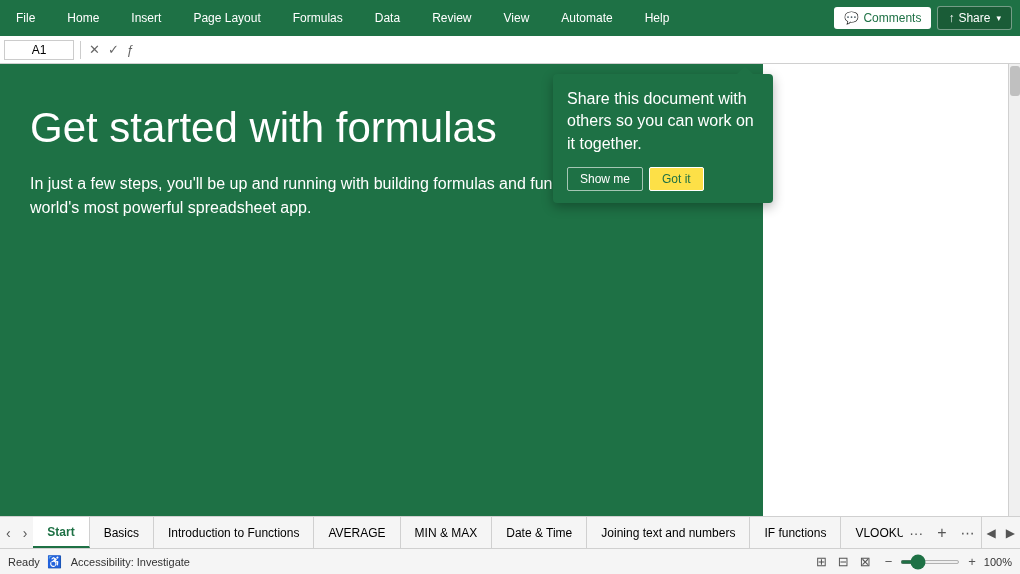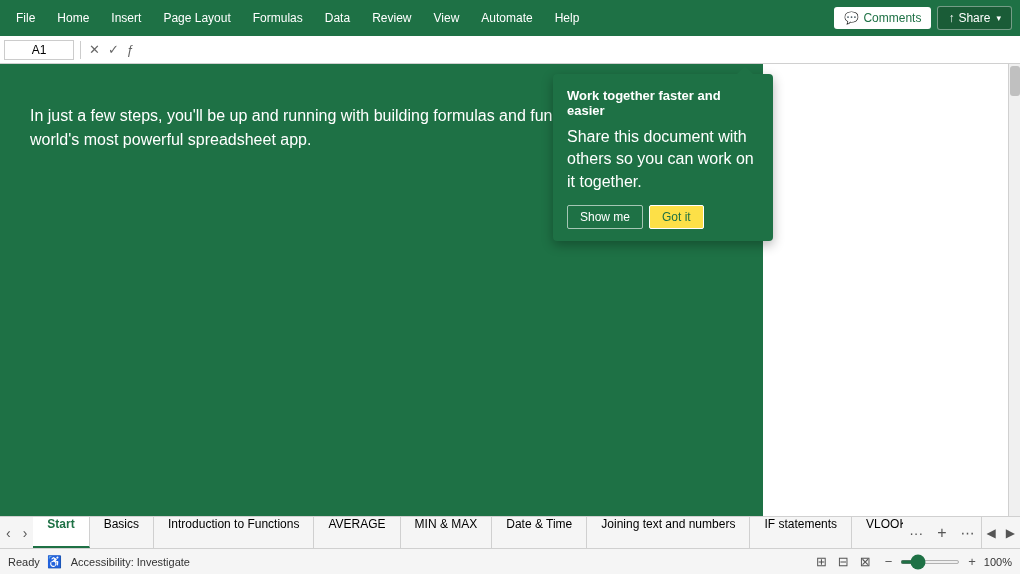--- a/index.html
+++ b/index.html
@@ -4,21 +4,21 @@
   <style>
     * { box-sizing: border-box; margin: 0; padding: 0; }
     body { font-family: 'Segoe UI', Arial, sans-serif; font-size: 12px; background: #fff; width: 1020px; height: 574px; overflow: hidden; }
 
     
     .menu-bar {
       display: flex; align-items: center;
       background: #1e7145;
       padding: 0 8px;
       height: 36px;
-      gap: 6px;
+      gap: 16px;
     }
     .menu-item {
       color: #fff;
       padding: 4px 8px;
       cursor: pointer;
       font-size: 12px;
       border-radius: 2px;
     }
     .menu-spacer { flex: 1; }
     .header-buttons {
@@ -221,21 +221,21 @@
     .sheet-tabs {
       display: flex;
       align-items: stretch;
       flex: 1;
       overflow: hidden;
       height: 100%;
     }
     .tab {
       padding: 0 14px;
       border-right: 1px solid #d0d0d0;
-      display: flex; align-items: flex-start;
+      display: flex; align-items: center;
       font-size: 12px;
       cursor: pointer;
       white-space: nowrap;
       height: 100%;
     }
     .tab.active {
       background: #fff;
       border-bottom: 2px solid #1e7145;
       font-weight: 600;
       color: #1e7145;
@@ -345,27 +345,27 @@
     <span class="formula-bar-icon">✕</span>
     <span class="formula-bar-icon">✓</span>
     <span class="formula-bar-icon">ƒ</span>
   </div>
   <input class="formula-input" value="" style="">
 </div>
 
 <div class="spreadsheet-area">
 
   <div class="green-banner">
+    <div class="banner-title">Get started with formulas</div>
     <div class="banner-subtitle">In just a few steps, you'll be up and running with building formulas and functions in Excel, the world's most powerful spreadsheet app.</div>
   </div>
 
   <div class="right-panel">
 
     <div class="tooltip-popup">
-      <div class="tooltip-title">Work together faster and easier</div>
       <div class="tooltip-body">Share this document with others so you can work on it together.</div>
       <div class="tooltip-buttons">
         <button class="tooltip-btn">Show me</button>
         <button class="tooltip-btn primary">Got it</button>
       </div>
     </div>
 
     <div class="scroll-bar">
       <div class="scroll-thumb"></div>
     </div>
@@ -391,21 +391,21 @@
     <div class="tab">
       <span>MIN &amp; MAX</span>
     </div>
     <div class="tab">
       <span>Date &amp; Time</span>
     </div>
     <div class="tab">
       <span>Joining text and numbers</span>
     </div>
     <div class="tab">
-      <span>IF statements</span>
+      <span>IF functions</span>
     </div>
     <div class="tab">
       <span>VLOOKUP</span>
     </div>
   </div>
   <button class="tab-overflow-btn">···</button>
   <button class="tab-add-btn">+</button>
   <button class="tab-more-btn">⋯</button>
   <div class="tab-scroll-btns">
     <button class="tab-scroll-btn">◀</button>

